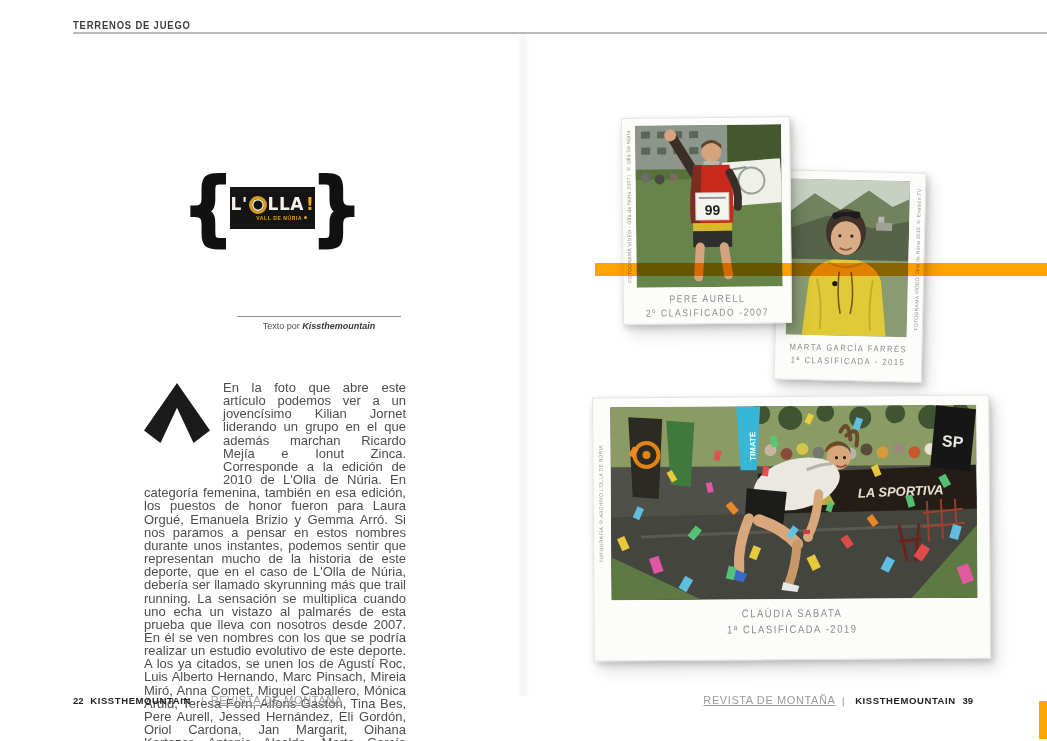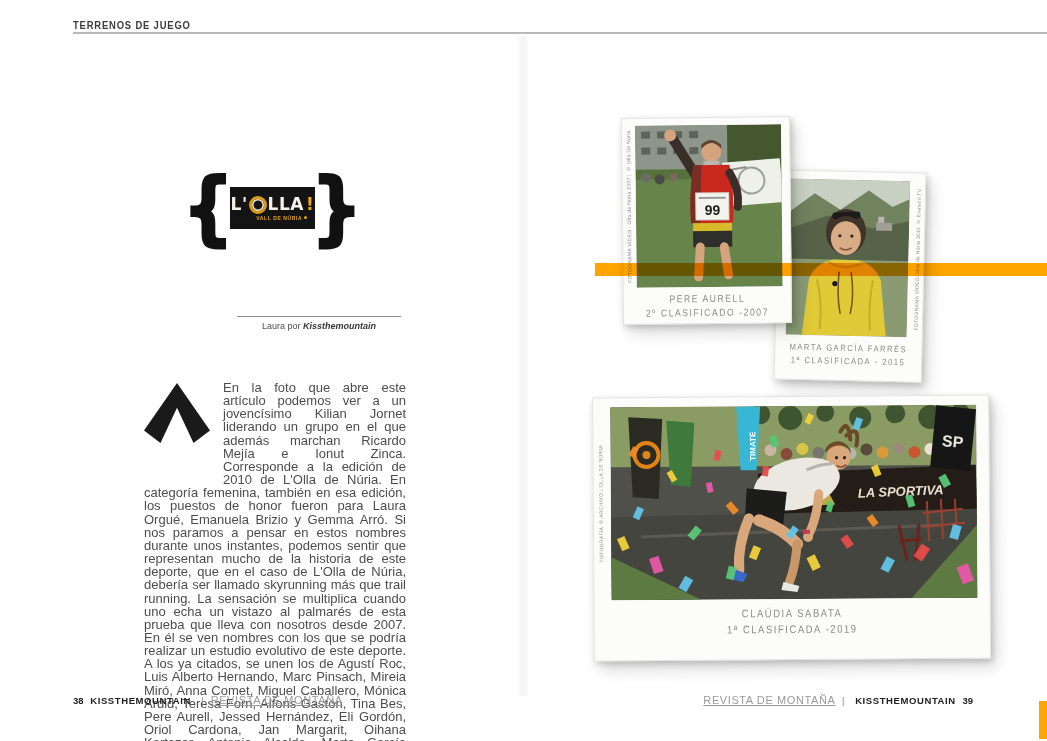--- a/index.html
+++ b/index.html
@@ -136,21 +136,21 @@
     </span>
     <span class="logo-sub">
       <span>VALL DE NÚRIA</span>
         <span class="dot"></span>
     </span>
   </div>
   <span class="brace">}</span>
 </div>
 
 <div class="byline">
-  <span>Laura por </span><span class="author">Kissthemountain</span>
+  <span>Texto por </span><span class="author">Kissthemountain</span>
 </div>
 
 <div class="article">
   <span class="dropcap">
     <svg width="66" height="60" viewBox="0 0 64 58" xmlns="http://www.w3.org/2000/svg">
       <polygon points="32,0 64,46 48,58 32,24 16,58 0,46" fill="#1a1a1a"></polygon>
     </svg>
   </span>
   <span>En la foto que abre este artículo podemos ver a un jovencísimo Kilian Jornet liderando un grupo en el que además marchan Ricardo Mejía e Ionut Zinca. Corresponde a la edición de 2010 de L'Olla de Núria. En categoría femenina, también en esa edición, los puestos de honor fueron para Laura Orgué, Emanuela Brizio y Gemma Arró. Si nos paramos a pensar en estos nombres durante unos instantes, podemos sentir que representan mucho de la historia de este deporte, que en el caso de L'Olla de Núria, debería ser llamado skyrunning más que trail running. La sensación se multiplica cuando uno echa un vistazo al palmarés de esta prueba que lleva con nosotros desde 2007. En él se ven nombres con los que se podría realizar un estudio evolutivo de este deporte. A los ya citados, se unen los de Agustí Roc, Luis Alberto Hernando, Marc Pinsach, Mireia Miró, Anna Comet, Miguel Caballero, Mónica Ardid, Teresa Forn, Alfons Gastón, Tina Bes, Pere Aurell, Jessed Hernández, Eli Gordón, Oriol Cardona, Jan Margarit, Oihana Kortazar, Antonio Alcalde, Marta García Farrés, Pere Rullán, Laia Andreu o Clàudia Sabata, entre muchos otros. Está claro que no son todos los mejores corredores de montaña a este lado de los Pirineos, pero sin duda, si tuviéramos que explicar la historia de este deporte dentro de 40 o 50 años, gran parte de ellos y ellas entrarían en nuestro relato.</span>
 </div>
@@ -368,21 +368,21 @@
       </g>
     </svg>
   </div>
   <div class="caption">
     <span class="cl">CLAÚDIA SABATA</span>
     <span class="cl">1ª CLASIFICADA -2019</span>
   </div>
 </div>
 
 <div class="footer footer-left">
-  <span class="pg">38</span>
+  <span class="pg">22</span>
   <span class="brand">KISSTHEMOUNTAIN</span>
   <span class="sep">|</span>
   <span class="tagline">REVISTA DE MONTAÑA</span>
 </div>
 <div class="footer footer-right">
   <span class="tagline">REVISTA DE MONTAÑA</span>
   <span class="sep">|</span>
   <span class="brand">KISSTHEMOUNTAIN</span>
   <span class="pg">39</span>
 </div>

